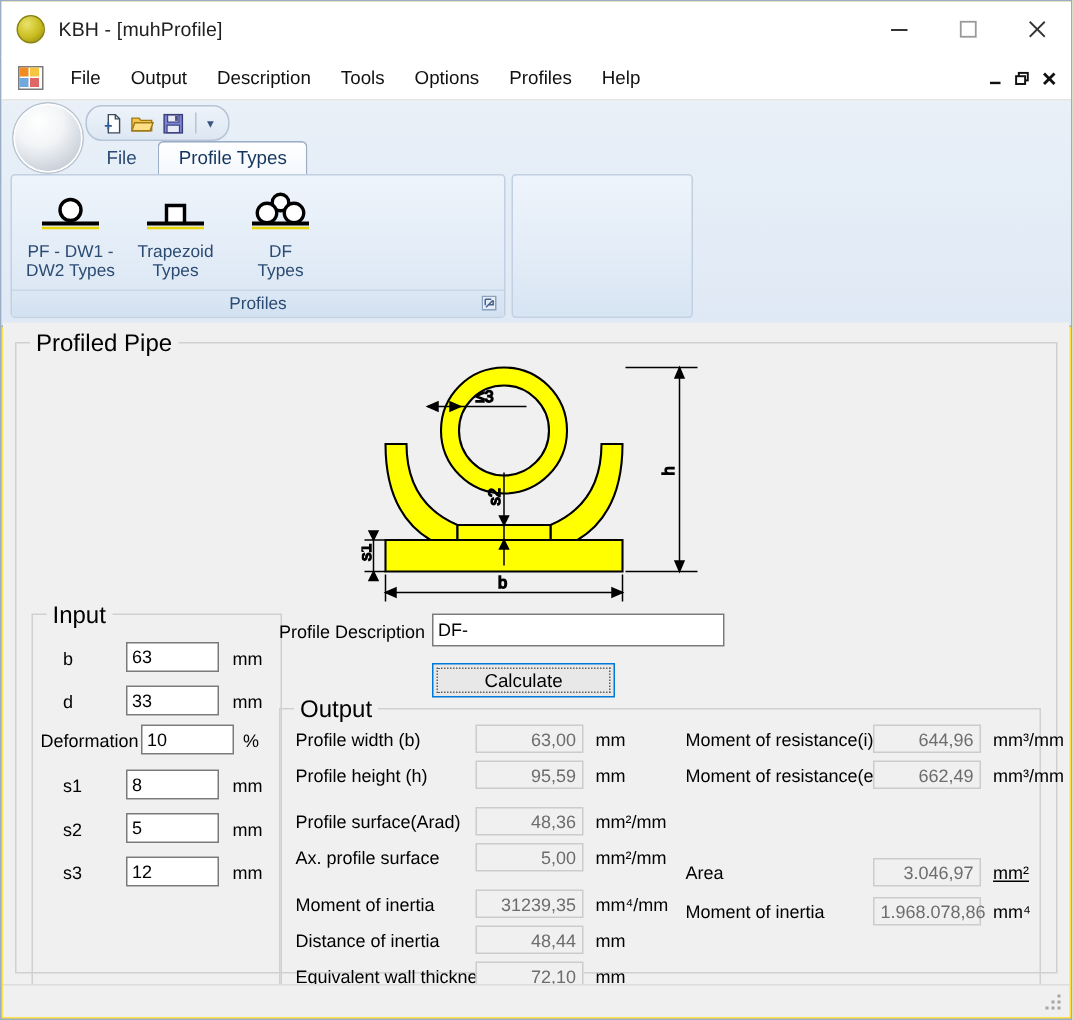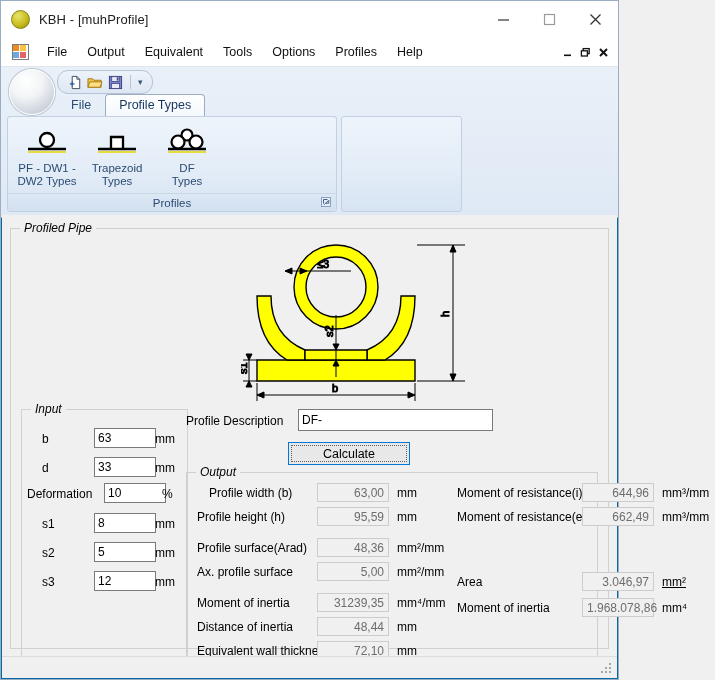--- a/index.html
+++ b/index.html
@@ -2,22 +2,22 @@
 <html><head>
 <meta charset="utf-8">
 <style>
   html,body{margin:0;padding:0;}
   body{
     width:715px;height:680px;overflow:hidden;
     font-family:"Liberation Sans", sans-serif;
     font-size:12px;color:#000;background:#f0f0f0;
   }
   .app{
-    position:relative;width:619px;height:680px;box-sizing:border-box;
-    border:1px solid #9badc4;background:#0369a1;
+    position:relative;width:715px;height:680px;box-sizing:border-box;
+    border:1px solid #9badc4;background:#fde047;
   }
 
   
   .titlebar{
     height:36px;background:#ffffff;display:flex;align-items:center;
     border-bottom:1px solid #ffffff;position:relative;
   }
   .title-icon{
     width:17px;height:17px;border-radius:50%;margin-left:10px;margin-right:9px;
     background:radial-gradient(circle at 35% 30%, #e8e36a 0%, #c9bd1f 55%, #8d8410 100%);
@@ -94,28 +94,28 @@
   }
   .bigbtn .glyph{height:32px;display:flex;align-items:center;justify-content:center;margin-bottom:3px;}
   .bigbtn.wide{width:100px;}
 
   
   .client{position:absolute;left:1px;right:1px;top:214px;bottom:22px;background:#f0f0f0;}
   .grp{
     position:absolute;border:1px solid #d0d0d0;
   }
   .grp > legend, .grp-title{
-    position:absolute;top:-8px;left:9px;background:#f0f0f0;padding:0 4px;font-size:12px;color:#000;font-style:italic;
+    position:absolute;top:-8px;left:9px;background:#f0f0f0;padding:0 4px;font-size:16px;color:#000;
   }
 
   .lbl{position:absolute;font-size:12px;color:#000;white-space:nowrap;}
   .unit{position:absolute;font-size:12px;color:#000;}
   input.fld{
     position:absolute;box-sizing:border-box;font-family:"Liberation Sans",sans-serif;font-size:12px;
-    border:1px solid #7a7a7a;background:#fff;color:#000;padding:1px 3px;outline:none;margin-left:10px;
+    border:1px solid #7a7a7a;background:#fff;color:#000;padding:1px 3px;outline:none;
   }
   .ro{
     position:absolute;box-sizing:border-box;font-size:12px;
     border:1px solid #cccccc;background:#f0f0f0;color:#6d6d6d;
     text-align:right;padding:1px 4px;line-height:16px;
   }
   .btn-calc{
     position:absolute;box-sizing:border-box;
     background:#e8e8e8;border:1px solid #0078d7;
     font-family:"Liberation Sans",sans-serif;font-size:12.5px;color:#000;
@@ -165,21 +165,21 @@
 
   <div class="menubar">
     <div class="menu-icon">
       <i class="mi-a"></i>
         <i class="mi-b"></i>
         <i class="mi-c"></i>
         <i class="mi-d"></i>
     </div>
     <div class="menu-item">File</div>
     <div class="menu-item">Output</div>
-    <div class="menu-item">Equivalent</div>
+    <div class="menu-item">Description</div>
     <div class="menu-item">Tools</div>
     <div class="menu-item">Options</div>
     <div class="menu-item">Profiles</div>
     <div class="menu-item">Help</div>
     <div class="mdibtns">
       <div class="mdibtn">
         <svg width="11" height="11" viewBox="0 0 11 11">
             <rect x="2" y="7.5" width="7" height="1.6" fill="#111"></rect>
           </svg>
       </div>
@@ -388,21 +388,21 @@
       <input class="fld" style="left: 277px; top: 180px; width: 195px; height: 22px;" value="DF-">
 
       <div class="btn-calc" style="left:277px;top:213px;width:122px;height:23px;text-align:center;">
         <span class="focusring"></span>
         <span>Calculate</span>
       </div>
 
       <div class="grp" style="left:175px;top:243px;right:10px;height:190px;">
         <div class="grp-title">Output</div>
 
-        <div class="lbl" style="left:22px;top:13px;">Profile width (b)</div>
+        <div class="lbl" style="left:10px;top:13px;">Profile width (b)</div>
         <div class="ro" style="left:130px;top:10px;width:72px;height:19px;padding-left:26px;">63,00</div>
         <div class="unit" style="left:210px;top:13px;">mm</div>
 
         <div class="lbl" style="left:10px;top:37px;">Profile height (h)</div>
         <div class="ro" style="left:130px;top:34px;width:72px;height:19px;">95,59</div>
         <div class="unit" style="left:210px;top:37px;">mm</div>
 
         <div class="lbl" style="left:10px;top:68px;">Profile surface(Arad)</div>
         <div class="ro" style="left:130px;top:65px;width:72px;height:19px;">48,36</div>
         <div class="unit" style="left:210px;top:68px;">mm²/mm</div>

